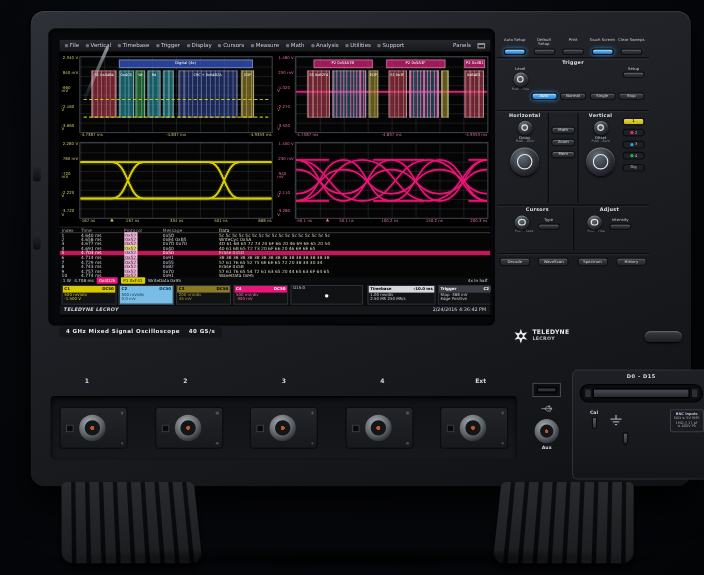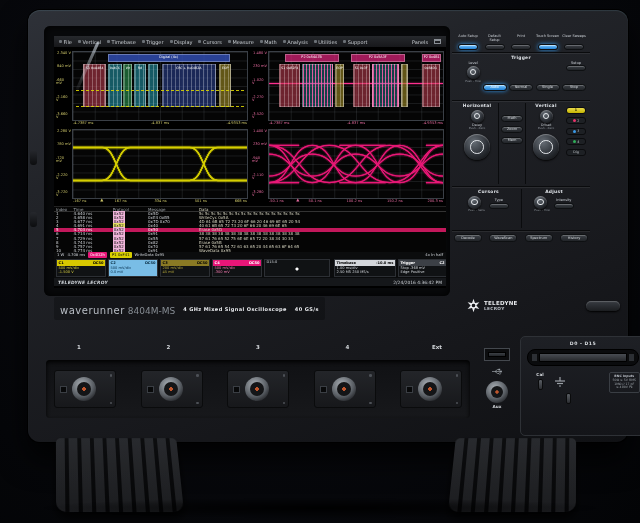--- a/index.html
+++ b/index.html
@@ -641,21 +641,20 @@
       <div class="sec botbtns">
         <div class="pill txt">Decode</div>
         <div class="pill txt">WaveScan</div>
         <div class="pill txt">Spectrum</div>
         <div class="pill txt">History</div>
       </div>
     </div>
 
     <div class="bezelstrip">
       <div class="badge">
-        <span><span class="model">waverunner</span><span class="modelnum">8404M-MS</span></span>
         <span class="desc">4 GHz Mixed Signal Oscilloscope</span>
         <span class="rate">40 GS/s</span>
       </div>
       <div class="logo">
         <svg width="15" height="15" viewBox="-10 -10 20 20">
           <g fill="#e8eaed">
             <path d="M0 -9 L2.4 -2 L-2.4 -2 Z"></path>
             <path d="M0 -9 L2.4 -2 L-2.4 -2 Z" transform="rotate(60)"></path>
             <path d="M0 -9 L2.4 -2 L-2.4 -2 Z" transform="rotate(120)"></path>
             <path d="M0 -9 L2.4 -2 L-2.4 -2 Z" transform="rotate(180)"></path>

